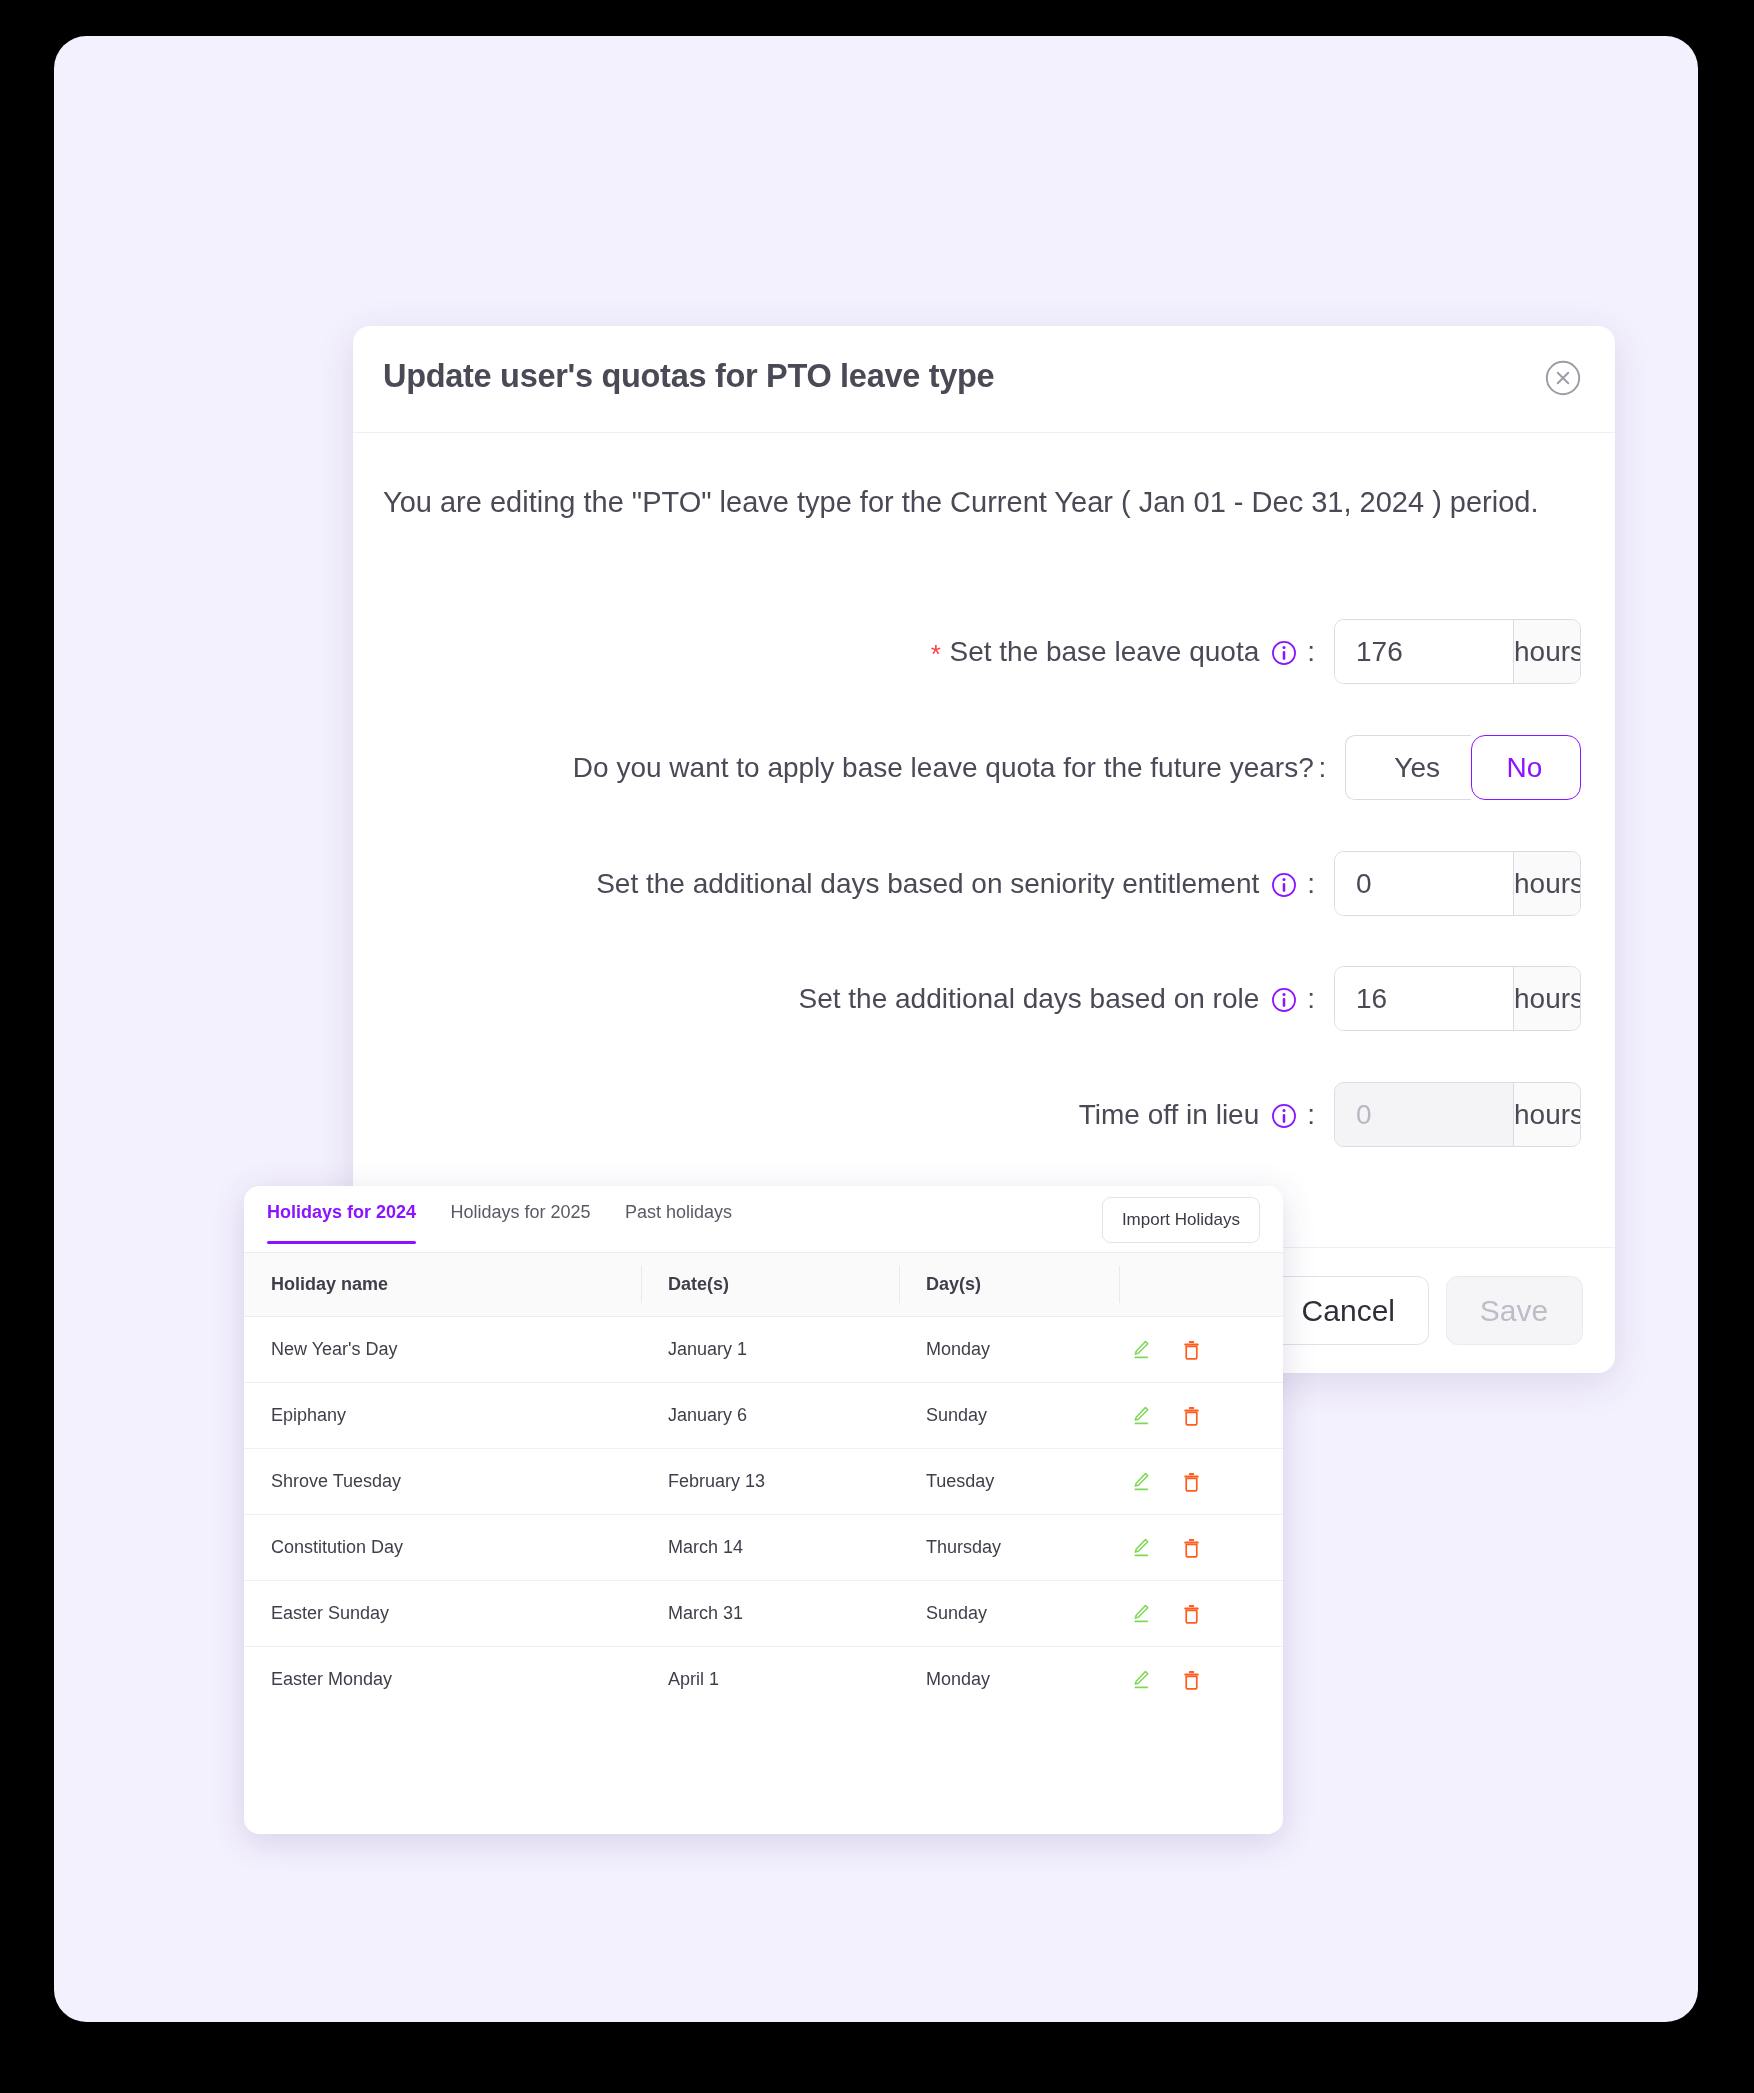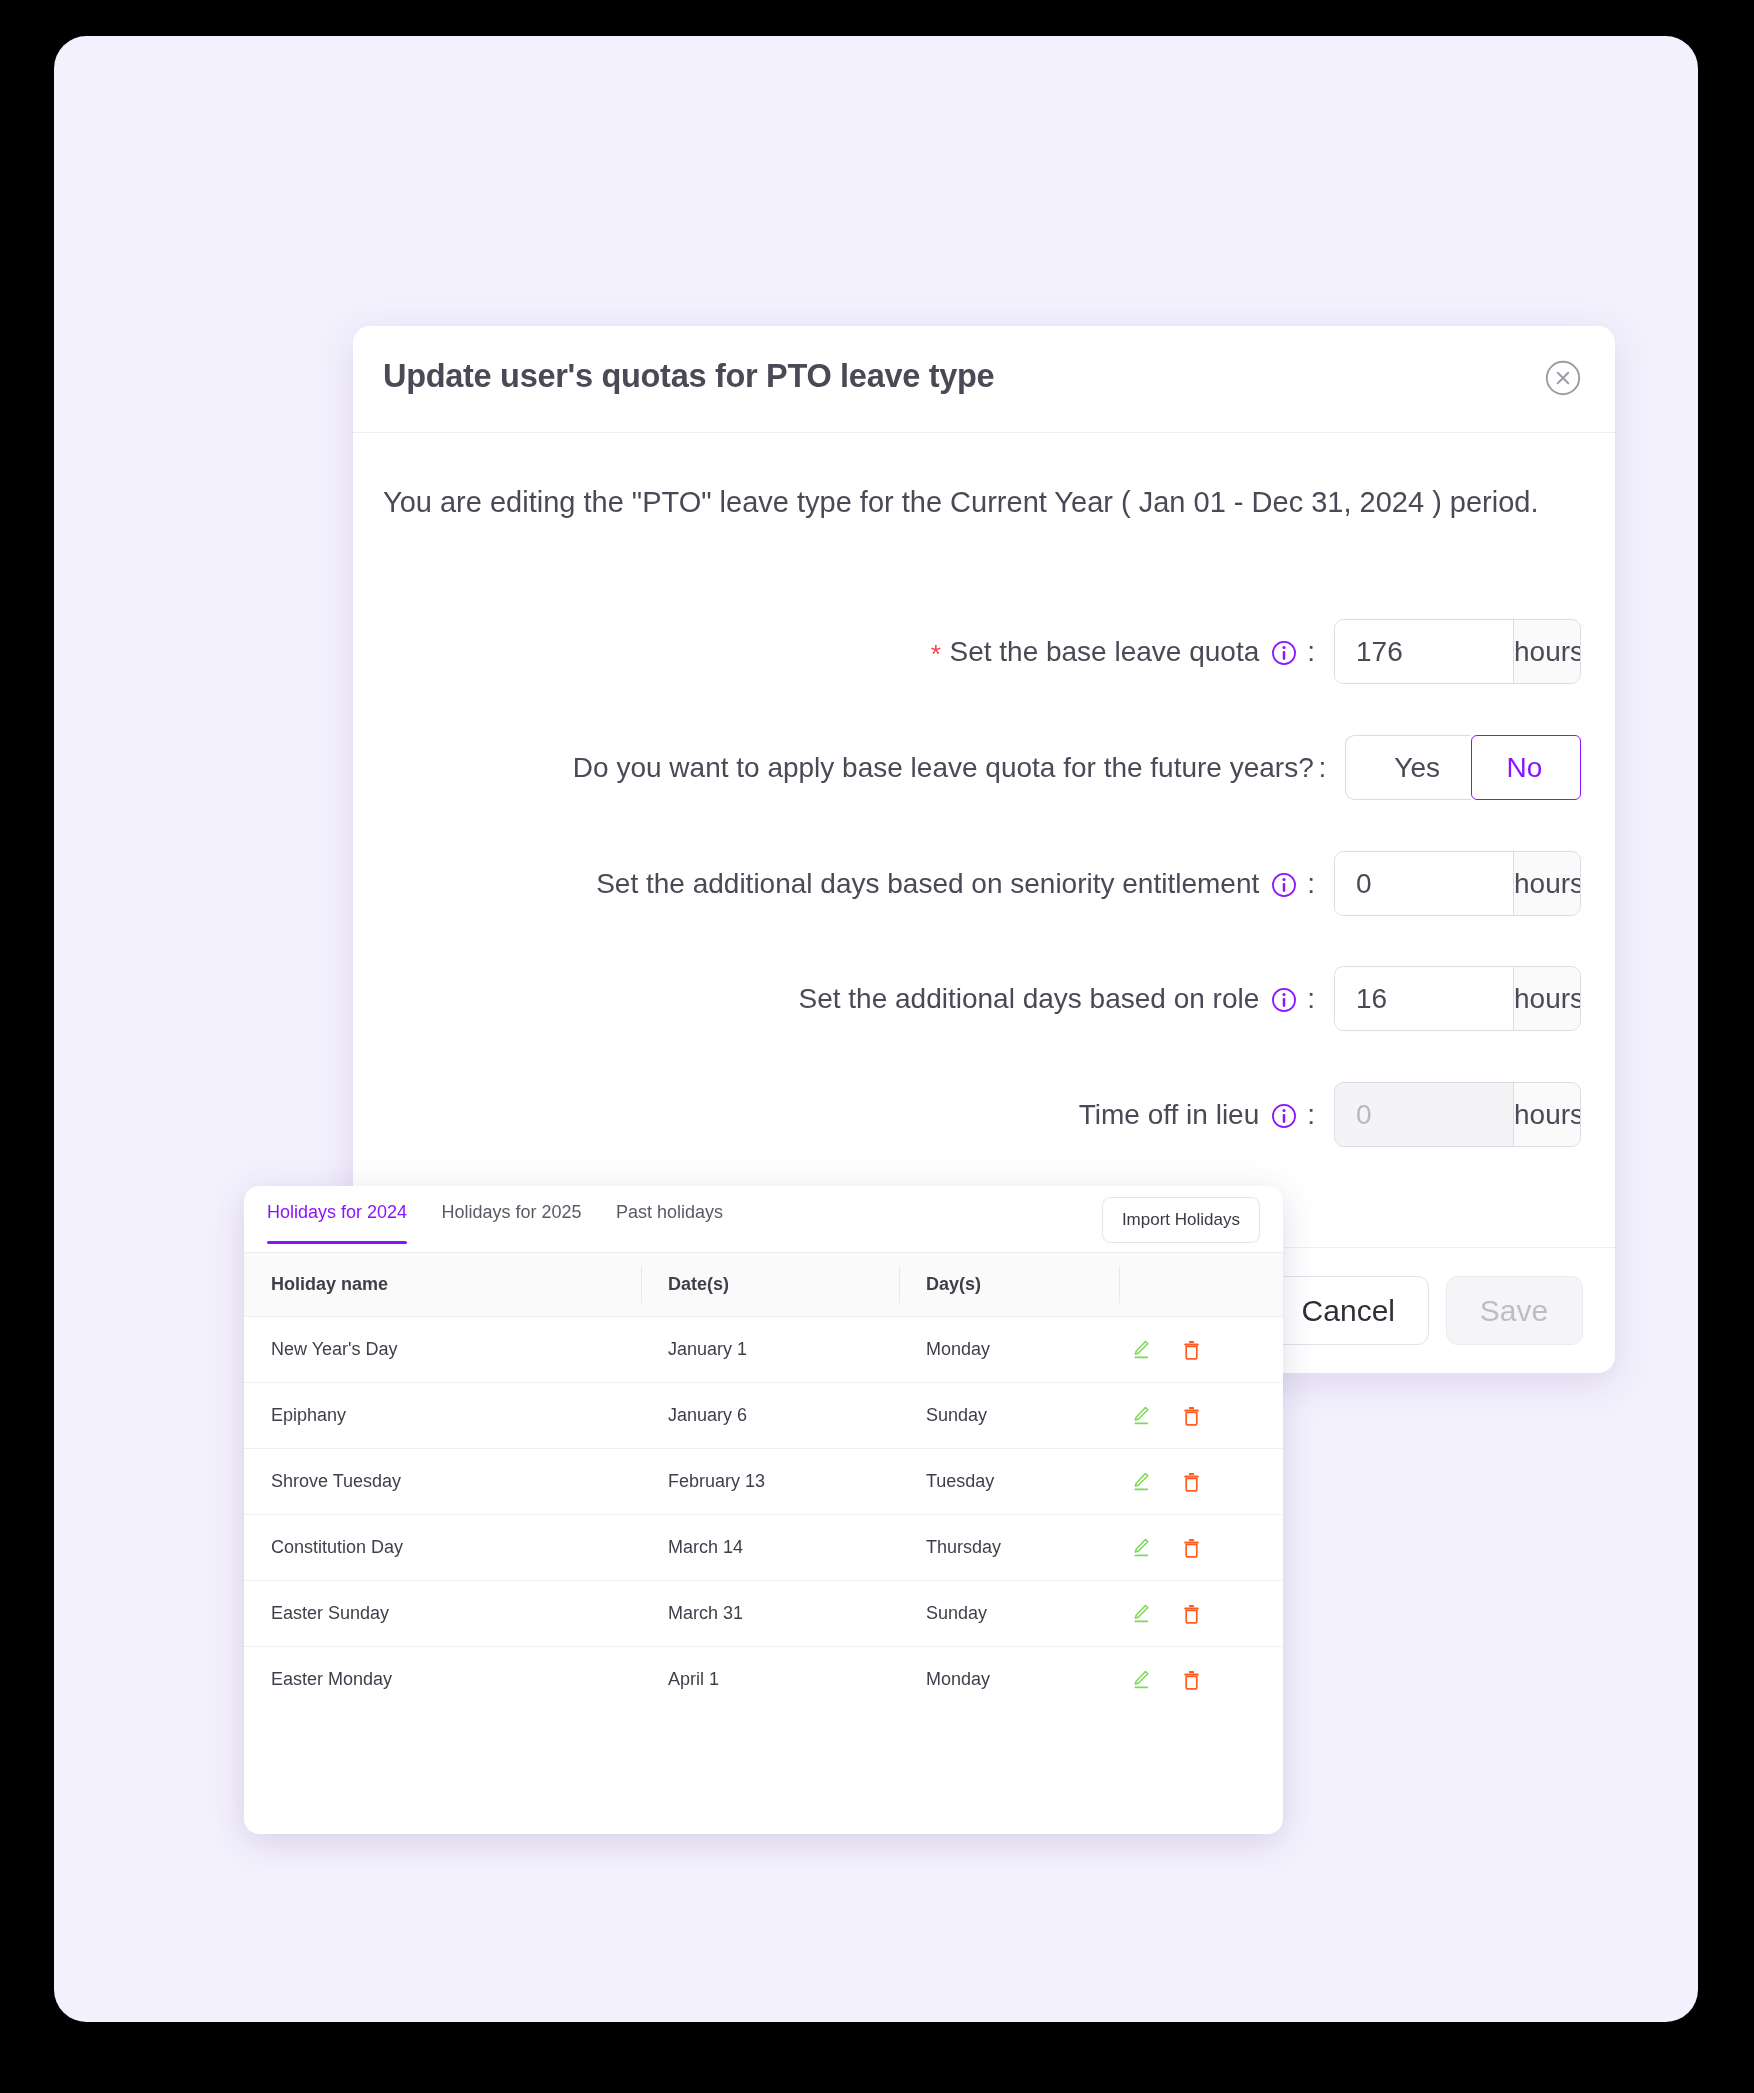--- a/index.html
+++ b/index.html
@@ -183,21 +183,21 @@
     border-radius: 9.6px 0 0 9.6px;
     border-right: none;
     padding-left: 48px;
   }
   .toggle-btn:last-child {
     border-radius: 0 9.6px 9.6px 0;
   }
   .toggle-btn.active {
     border: 1.9px solid #8B13FF;
     color: #8B13FF;
-    border-radius: 6px;
+    border-radius: 14px;
     padding-left: 28px;
   }
 
   
   .modal-footer {
     position: absolute;
     left: 0;
     bottom: 0;
     width: 100%;
     height: 126px;
@@ -258,21 +258,21 @@
     font-size: 18px;
     color: #5A5A66;
     background: none;
     border: none;
     padding: 16.3px 13.4px 0 0;
     margin-right: 21px;
     cursor: pointer;
     position: relative;
     white-space: nowrap;
   }
-  .tab.active { color: #8B13FF; font-weight: normal; }
+  .tab.active { color: #8B13FF; font-weight: bold; }
   .tab.active::after {
     content: "";
     position: absolute;
     left: 0;
     right: 13.4px;
     bottom: -21px;
     height: 3.8px;
     background: #8B13FF;
     border-radius: 1.9px;
   }

